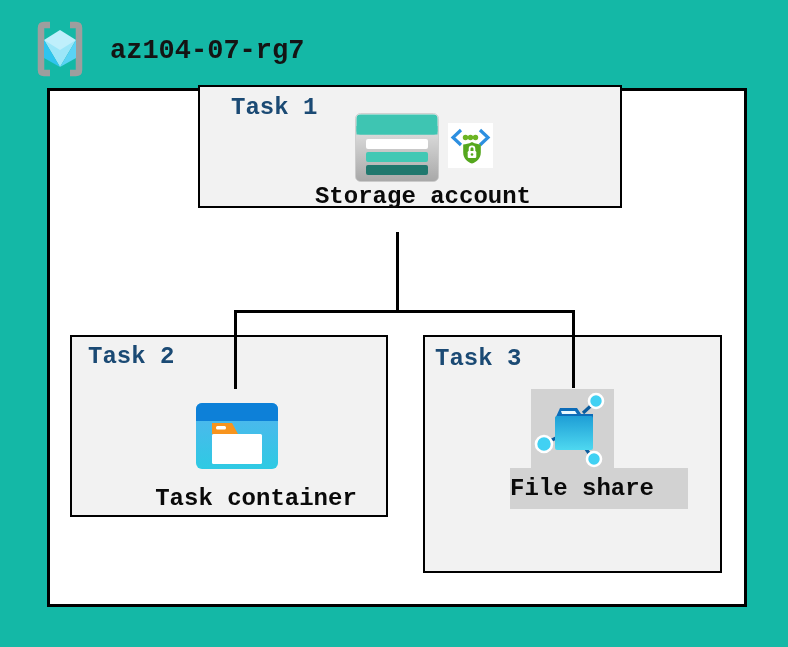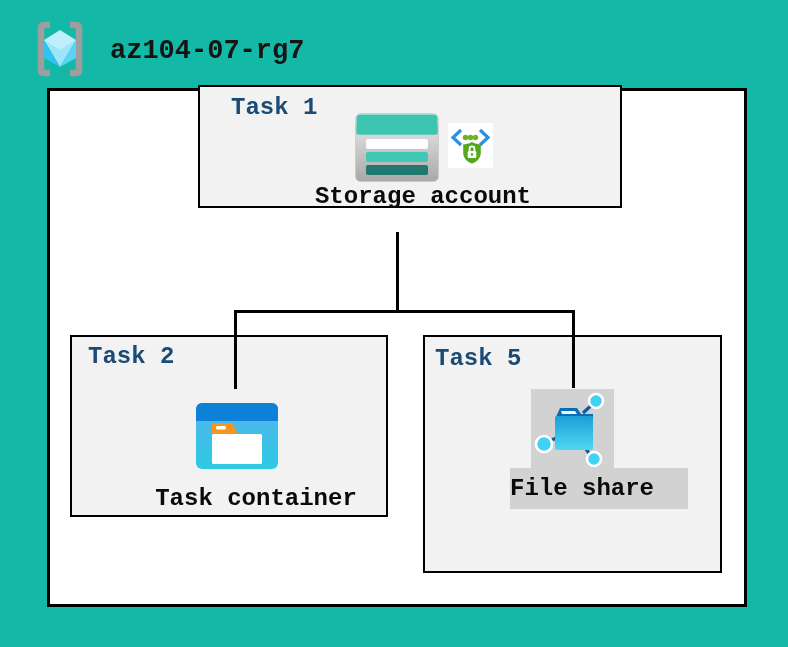--- a/index.html
+++ b/index.html
@@ -171,21 +171,21 @@
       <rect x="0" y="9" width="82" height="9" fill="#0d80d8"></rect>
       <polygon points="16,20 36,20 42,31 16,31" fill="#f7941e"></polygon>
       <rect x="20" y="23" width="10" height="3.5" rx="1.5" fill="#ffffff"></rect>
       <rect x="16" y="31" width="50" height="30" rx="1.5" fill="#ffffff"></rect>
     </svg>
 
     <div class="item-label">Task container</div>
   </div>
 
   <div class="task-box task3">
-    <div class="task-label">Task 5</div>
+    <div class="task-label">Task 3</div>
 
     <svg class="abs fs-icon" width="83" height="80" viewBox="0 0 83 80">
       <defs>
         <linearGradient id="fsGrad" x1="0" y1="0" x2="0" y2="1">
           <stop offset="0" stop-color="#1e9ed6"></stop>
           <stop offset="1" stop-color="#4ed8f0"></stop>
         </linearGradient>
       </defs>
       <rect x="0" y="0" width="83" height="80" fill="#d2d2d2"></rect>
       <line x1="52" y1="24" x2="64" y2="13" stroke="#0a5c9e" stroke-width="3.2"></line>

